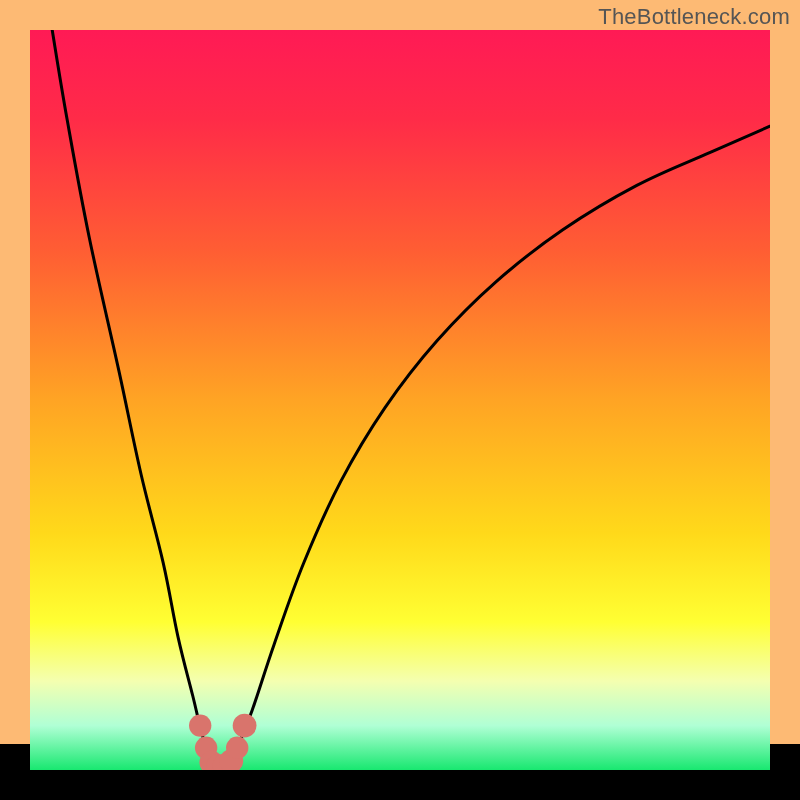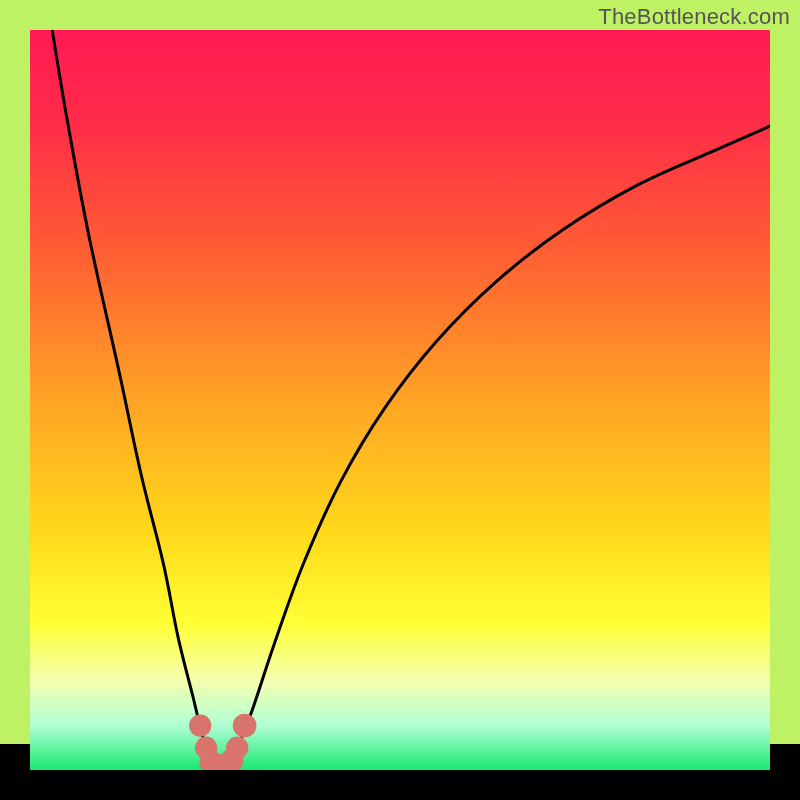--- a/index.html
+++ b/index.html
@@ -9,21 +9,21 @@
     height: 800px;
     background: #000;
     overflow: hidden;
     font-family: Arial, Helvetica, sans-serif;
   }
   .frame {
     position: absolute;
     top: 0; left: 0;
     width: 800px;
     height: 744px;
-    background: #bef264;
+    background: #fdba74;
   }
   .plot-area {
     position: absolute;
     top: 30px;
     left: 30px;
     width: 740px;
     height: 740px;
     overflow: hidden;
   }
   .watermark {

